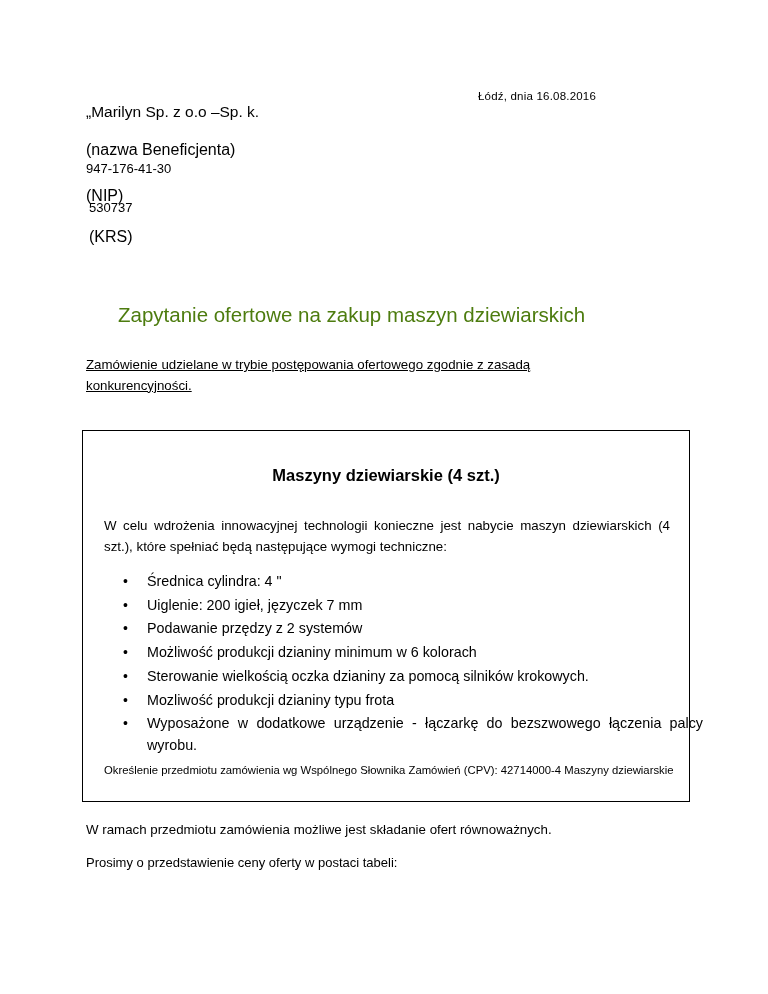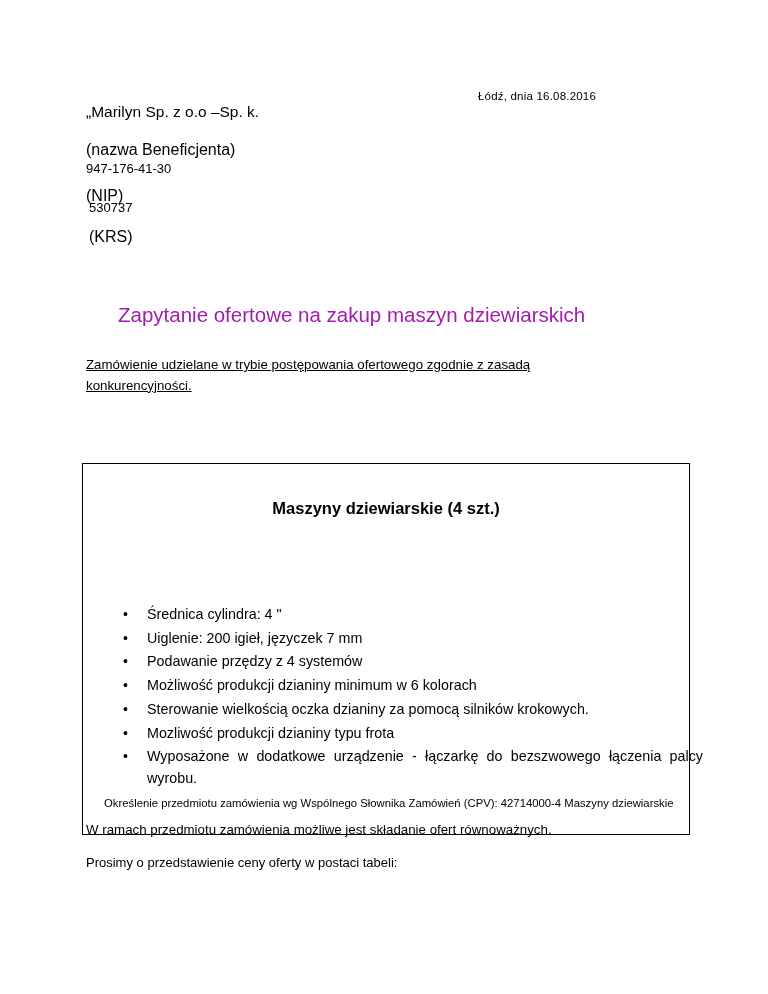--- a/index.html
+++ b/index.html
@@ -64,21 +64,21 @@
   }
   .krs-label { top: 228px; left: 89px; }
 
   .doc-title {
     position: absolute;
     left: 118px;
     top: 303px;
     font-size: 20.5px;
     font-family: "Liberation Sans", sans-serif;
     font-weight: normal;
-    color: #a21caf;
+    color: #4d7c0f;
     white-space: nowrap;
   }
 
   .intro {
     position: absolute;
     left: 86px;
     top: 355px;
     width: 520px;
     font-size: 13.3px;
     line-height: 1.55;
@@ -86,21 +86,20 @@
   }
 
   .box {
     position: absolute;
     left: 82px;
     top: 430px;
     width: 608px;
     height: 372px;
     border: 1px solid #000000;
     box-sizing: border-box;
-    margin-top: 33px;
   }
   .box-title {
     position: absolute;
     left: 0;
     right: 0;
     top: 35px;
     text-align: center;
     font-size: 16.5px;
     font-weight: bold;
     font-family: "Liberation Sans", sans-serif;
@@ -178,24 +177,25 @@
 
   <div class="krs-value">530737</div>
   <div class="label-small krs-label">(KRS)</div>
 
   <div class="doc-title">Zapytanie ofertowe na zakup maszyn dziewiarskich</div>
 
   <div class="intro">Zamówienie udzielane w trybie postępowania ofertowego zgodnie z zasadą konkurencyjności.</div>
 
   <div class="box">
     <div class="box-title">Maszyny dziewiarskie   (4 szt.)</div>
+    <div class="box-para">W celu wdrożenia innowacyjnej technologii konieczne jest nabycie maszyn dziewiarskich (4 szt.), które spełniać będą następujące wymogi techniczne:</div>
     <ul class="bullets">
       <li>Średnica cylindra: 4 "</li>
       <li>Uiglenie: 200 igieł, języczek 7 mm</li>
-      <li>Podawanie przędzy z 4 systemów</li>
+      <li>Podawanie przędzy z 2 systemów</li>
       <li>Możliwość produkcji dzianiny minimum w 6 kolorach</li>
       <li>Sterowanie wielkością oczka dzianiny za pomocą silników krokowych.</li>
       <li>Mozliwość produkcji dzianiny typu frota</li>
       <li class="justify">Wyposażone w dodatkowe urządzenie - łączarkę do bezszwowego łączenia palcy wyrobu.</li>
     </ul>
     <div class="box-footnote">Określenie przedmiotu zamówienia wg Wspólnego Słownika Zamówień (CPV):  42714000-4 Maszyny dziewiarskie</div>
   </div>
 
   <div class="after-1">W ramach przedmiotu zamówienia możliwe jest składanie ofert równoważnych.</div>
   <div class="after-2">Prosimy o przedstawienie ceny oferty w postaci tabeli:</div>

